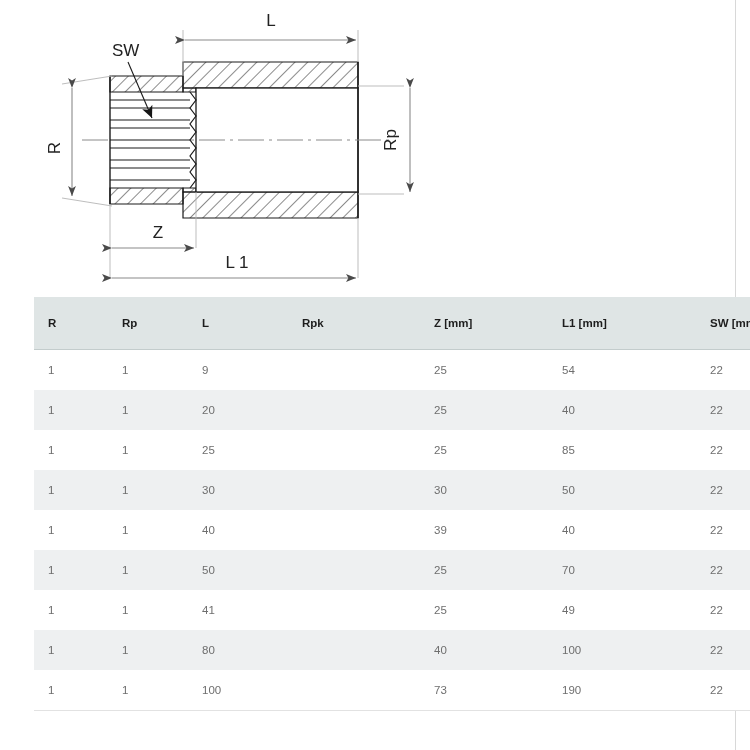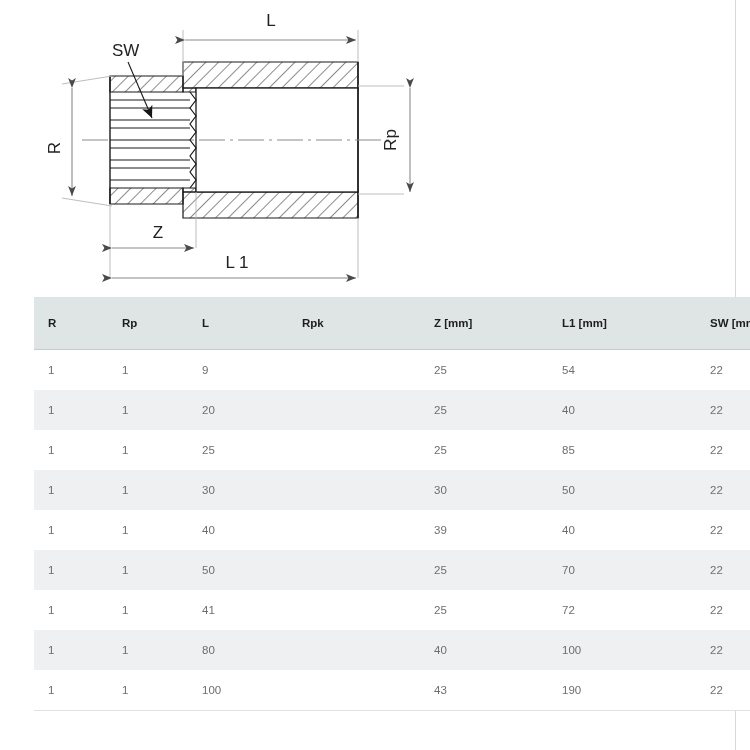--- a/index.html
+++ b/index.html
@@ -381,21 +381,21 @@
         <td>
             <div class="td-inner">41</div>
           </td>
         <td>
             <div class="td-inner"></div>
           </td>
         <td>
             <div class="td-inner">25</div>
           </td>
         <td>
-            <div class="td-inner">72</div>
+            <div class="td-inner">49</div>
           </td>
         <td>
             <div class="td-inner">22</div>
           </td>
       </tr>
       <tr class="odd-row">
         <td>
             <div class="td-inner">1</div>
           </td>
         <td>
@@ -424,21 +424,21 @@
         <td>
             <div class="td-inner">1</div>
           </td>
         <td>
             <div class="td-inner">100</div>
           </td>
         <td>
             <div class="td-inner"></div>
           </td>
         <td>
-            <div class="td-inner">43</div>
+            <div class="td-inner">73</div>
           </td>
         <td>
             <div class="td-inner">190</div>
           </td>
         <td>
             <div class="td-inner">22</div>
           </td>
       </tr>
     </tbody>
   </table>

